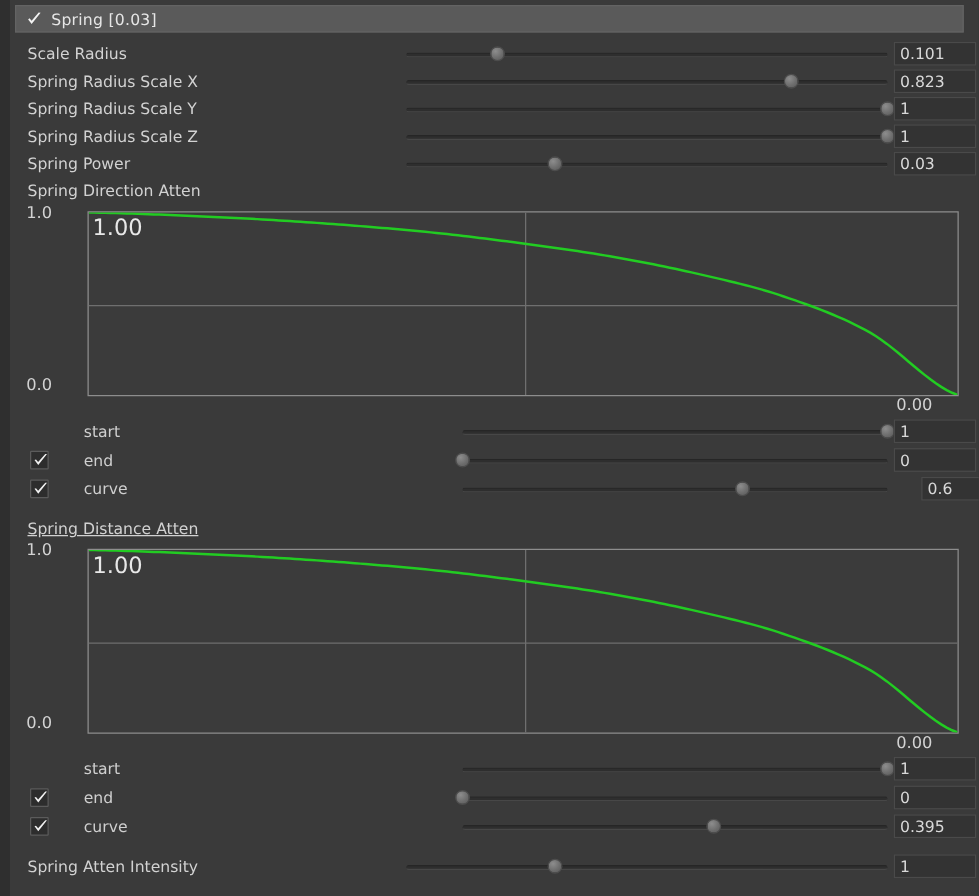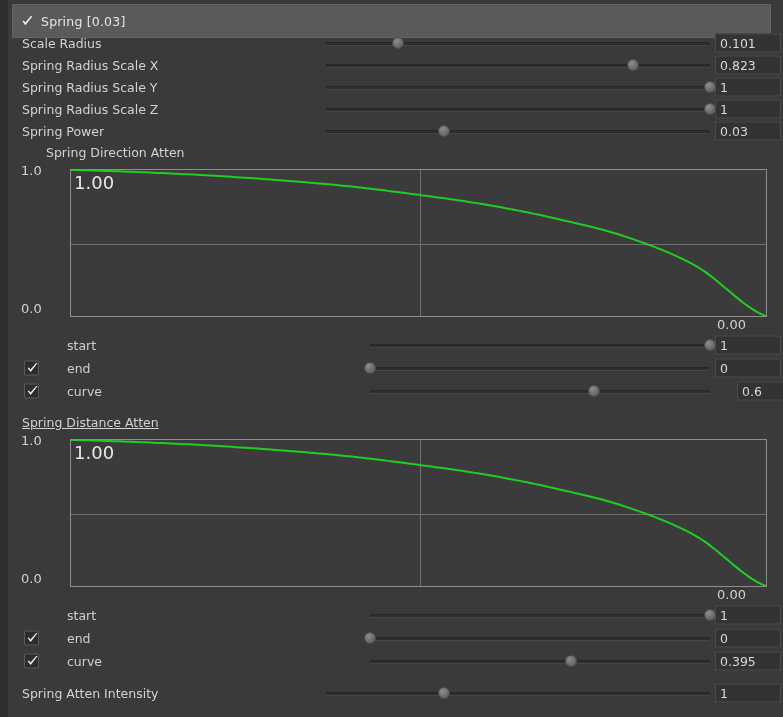--- a/index.html
+++ b/index.html
@@ -22,21 +22,21 @@
   }
   .panel {
     position: absolute; left: 8px; top: 0;
     width: 775px; height: 717px;
     background: #3a3a3a;
   }
 
   
   .header {
     position: absolute; left: 12px; top: 4px;
-    width: 759px; height: 34px;
+    width: 759px; height: 22px;
     background: #5a5a5a;
     border: 1px solid #636363;
     display: flex; align-items: center;
     padding-left: 8px;
   }
   .header .chk {
     width: 13px; height: 13px;
     margin-right: 7px;
     position: relative;
     flex: 0 0 auto;
@@ -201,21 +201,21 @@
         <span class="row-label">Spring Power</span>
         <div class="slider" style="left: 325px; width: 385px;">
           <div class="track"></div>
           <div class="knob" style="left:31%"></div>
         </div>
         <div class="valbox" style="left: 715px;">0.03</div>
       </div>
     </div>
 
   <div id="sections">
-      <div class="section-title" style="top: 145px; margin-left: 24px;">Spring Direction Atten</div>
+      <div class="section-title" style="top: 145px;">Spring Direction Atten</div>
       <div class="graph-wrap" style="left: 0px; top: 163px; width: 783px; height: 170px;">
         <div class="axis-lbl" style="left: 21px; top: 0px;">1.0</div>
         <div class="axis-lbl" style="left: 21px; top: 138px;">0.0</div>
         <div class="graph-box" style="left: 70px; top: 6px; width: 697px; height: 148px;">
           <div class="gridline-h" style="top: 74px;"></div>
           <div class="gridline-v" style="left: 349px;"></div>
           <svg width="695" height="146">
             <path d="M0.00 0.00 L4.34 0.07 L8.69 0.16 L13.03 0.26 L17.38 0.37 L21.72 0.48 L26.06 0.61 L30.41 0.74 L34.75 0.89 L39.09 1.03 L43.44 1.19 L47.78 1.35 L52.13 1.51 L56.47 1.68 L60.81 1.85 L65.16 2.02 L69.50 2.19 L73.84 2.37 L78.19 2.54 L82.53 2.73 L86.88 2.92 L91.22 3.11 L95.56 3.31 L99.91 3.51 L104.25 3.71 L108.59 3.93 L112.94 4.14 L117.28 4.36 L121.62 4.59 L125.97 4.82 L130.31 5.06 L134.66 5.30 L139.00 5.55 L143.34 5.80 L147.69 6.06 L152.03 6.32 L156.38 6.59 L160.72 6.86 L165.06 7.14 L169.41 7.42 L173.75 7.71 L178.09 8.00 L182.44 8.30 L186.78 8.61 L191.13 8.92 L195.47 9.23 L199.81 9.56 L204.16 9.89 L208.50 10.22 L212.84 10.56 L217.19 10.90 L221.53 11.25 L225.88 11.60 L230.22 11.95 L234.56 12.31 L238.91 12.68 L243.25 13.05 L247.59 13.43 L251.94 13.82 L256.28 14.21 L260.63 14.62 L264.97 15.04 L269.31 15.46 L273.66 15.90 L278.00 16.35 L282.34 16.81 L286.69 17.29 L291.03 17.77 L295.38 18.26 L299.72 18.77 L304.06 19.28 L308.41 19.80 L312.75 20.33 L317.09 20.87 L321.44 21.41 L325.78 21.97 L330.13 22.53 L334.47 23.09 L338.81 23.66 L343.16 24.24 L347.50 24.82 L351.84 25.40 L356.19 25.99 L360.53 26.58 L364.88 27.17 L369.22 27.76 L373.56 28.36 L377.91 28.97 L382.25 29.59 L386.59 30.22 L390.94 30.86 L395.28 31.52 L399.62 32.19 L403.97 32.87 L408.31 33.58 L412.66 34.30 L417.00 35.04 L421.34 35.80 L425.69 36.57 L430.03 37.35 L434.38 38.15 L438.72 38.96 L443.06 39.78 L447.41 40.62 L451.75 41.47 L456.09 42.34 L460.44 43.23 L464.78 44.13 L469.13 45.05 L473.47 45.99 L477.81 46.94 L482.16 47.92 L486.50 48.91 L490.84 49.91 L495.19 50.91 L499.53 51.90 L503.88 52.91 L508.22 53.92 L512.56 54.95 L516.91 56.00 L521.25 57.08 L525.59 58.18 L529.94 59.32 L534.28 60.50 L538.63 61.72 L542.97 63.00 L547.31 64.32 L551.66 65.71 L556.00 67.16 L560.34 68.65 L564.69 70.15 L569.03 71.67 L573.38 73.21 L577.72 74.79 L582.06 76.41 L586.41 78.08 L590.75 79.80 L595.09 81.58 L599.44 83.43 L603.78 85.36 L608.13 87.37 L612.47 89.46 L616.81 91.66 L621.16 93.95 L625.50 96.36 L629.84 98.99 L634.19 101.93 L638.53 105.11 L642.88 108.50 L647.22 112.03 L651.56 115.66 L655.91 119.34 L660.25 123.00 L664.59 126.62 L668.94 130.12 L673.28 133.47 L677.63 136.60 L681.97 139.47 L686.31 142.03 L690.66 144.22 L695.00 146.00" fill="none" stroke="#22cc22" stroke-width="2"></path>
           </svg>
           <div class="inner-lbl" style="left: 3px; top: 2px;">1.00</div>

